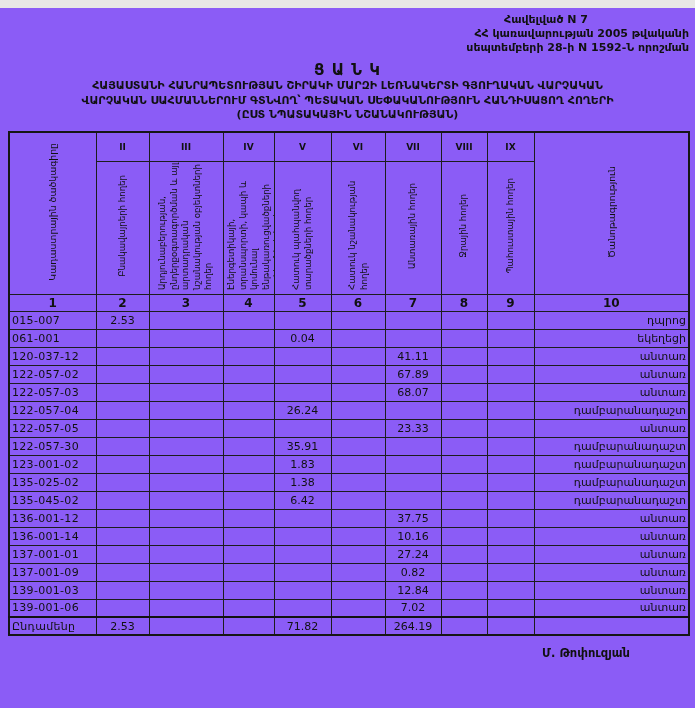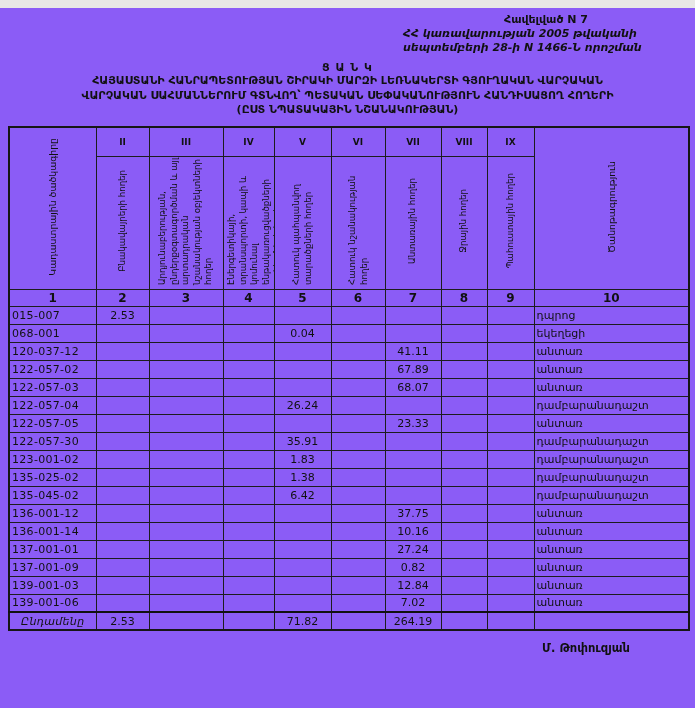--- a/index.html
+++ b/index.html
@@ -5,24 +5,24 @@
   * { box-sizing: border-box; }
   html,body { margin:0; padding:0; background:#e8e8e6; }
   .page {
     width:695px; height:708px; margin:8px auto; background:#8b5cf6;
     font-family:"DejaVu Sans", sans-serif; color:#111; position:relative;
     padding:5px 0 0 0; overflow:hidden;
   }
   
   .annex { width:286px; margin:0 6px 6px auto; text-align:center;
            font-size:11px; font-weight:700; line-height:14px; }
-  .annex .a2, .annex .a3 { text-align:left;font-style:italic; }
+  .annex .a2, .annex .a3 { text-align:right; }
   
   .title { text-align:center; margin:2px 0 8px 0; }
-  .title .t0 { font-size:11px; font-weight:700; letter-spacing:1px; }
+  .title .t0 { font-size:15px; font-weight:700; letter-spacing:1px; }
   .title .tl { font-size:11px; font-weight:700; line-height:14.5px; white-space:nowrap; }
   
   table.land { border-collapse:collapse; table-layout:fixed; margin-left:8px;
                width:680px; border:2px solid #161616; }
   table.land th, table.land td {
     border:1.4px solid #1d1d1d; padding:0 2px; overflow:hidden;
   }
   thead th { font-weight:700; }
   tr.numerals th { height:14px; font-size:9px; line-height:10px; padding:9px 0; }
   tr.rot th { height:133px; vertical-align:middle; text-align:center; }
@@ -30,37 +30,37 @@
     display:inline-block; writing-mode:vertical-rl; transform:rotate(180deg);
     font-size:8.6px; font-weight:400; line-height:11.5px; letter-spacing:0;
     max-height:128px; white-space:normal; text-align:left;
   }
   th.span2 { vertical-align:middle; text-align:center; }
   th.span2 .vtext { max-height:142px; font-size:9.3px; }
   tr.colnums th { height:17px; font-size:12px; text-align:center; padding:1px 0; }
   tbody td { height:18px; font-size:11px; line-height:13px; }
   td.code { text-align:left; padding-left:3px; letter-spacing:0.3px; }
   td.num  { text-align:center; }
-  td.note { text-align:left; padding-left:4px; }
+  td.note { text-align:right; padding-left:4px; }
   tr.total td { border-top:2.2px solid #111; font-weight:400; }
-  tr.total td.code { text-align:center; font-weight:400;font-style:italic; }
+  tr.total td.code { text-align:left; font-weight:400; }
   
   .footer { display:flex; align-items:flex-end; margin:10px 10px 0 10px; }
   .footer .left { font-size:11px; font-weight:700; line-height:14.5px; }
   .footer .sig  { margin-left:auto; margin-right:55px; font-size:11.5px; font-weight:700; }
 </style>
 </head>
 <body>
 
 <div class="page">
 
   <div class="annex">
     <div class="a1">Հավելված N 7</div>
     <div class="a2">ՀՀ կառավարության 2005 թվականի</div>
-    <div class="a3">սեպտեմբերի 28-ի N 1466-Ն որոշման</div>
+    <div class="a3">սեպտեմբերի 28-ի N 1592-Ն որոշման</div>
   </div>
 
   <div class="title">
     <div class="t0">Ց Ա Ն Կ</div>
     <div class="tl">ՀԱՅԱՍՏԱՆԻ ՀԱՆՐԱՊԵՏՈՒԹՅԱՆ ՇԻՐԱԿԻ ՄԱՐԶԻ ԼԵՌՆԱԿԵՐՏԻ ԳՅՈՒՂԱԿԱՆ ՎԱՐՉԱԿԱՆ</div>
     <div class="tl">ՎԱՐՉԱԿԱՆ ՍԱՀՄԱՆՆԵՐՈՒՄ ԳՏՆՎՈՂ՝ ՊԵՏԱԿԱՆ ՍԵՓԱԿԱՆՈՒԹՅՈՒՆ ՀԱՆԴԻՍԱՑՈՂ ՀՈՂԵՐԻ</div>
     <div class="tl">(ԸՍՏ ՆՊԱՏԱԿԱՅԻՆ ՆՇԱՆԱԿՈՒԹՅԱՆ)</div>
   </div>
 
   <table class="land">
@@ -119,21 +119,21 @@
           <td class="num"></td>
           <td class="num"></td>
           <td class="num"></td>
           <td class="num"></td>
           <td class="num"></td>
           <td class="num"></td>
           <td class="num"></td>
           <td class="note">դպրոց</td>
         </tr>
         <tr>
-          <td class="code">068-001</td>
+          <td class="code">061-001</td>
           <td class="num"></td>
           <td class="num"></td>
           <td class="num"></td>
           <td class="num">0.04</td>
           <td class="num"></td>
           <td class="num"></td>
           <td class="num"></td>
           <td class="num"></td>
           <td class="note">եկեղեցի</td>
         </tr>

